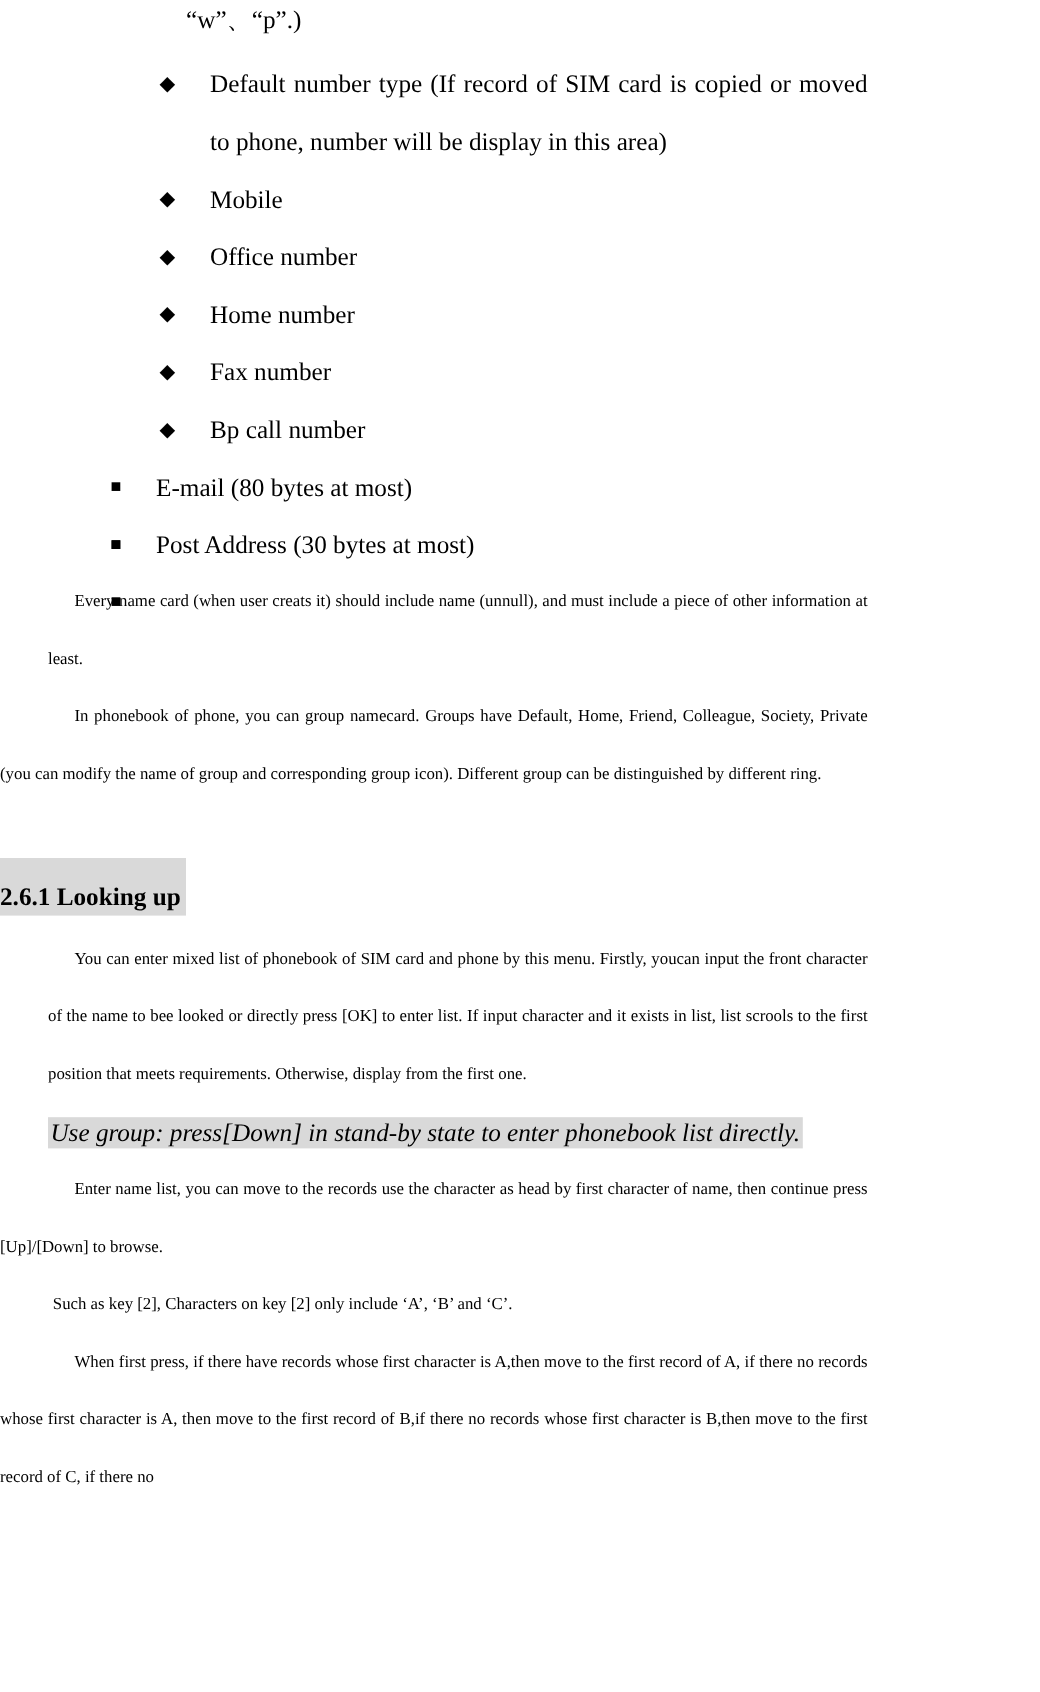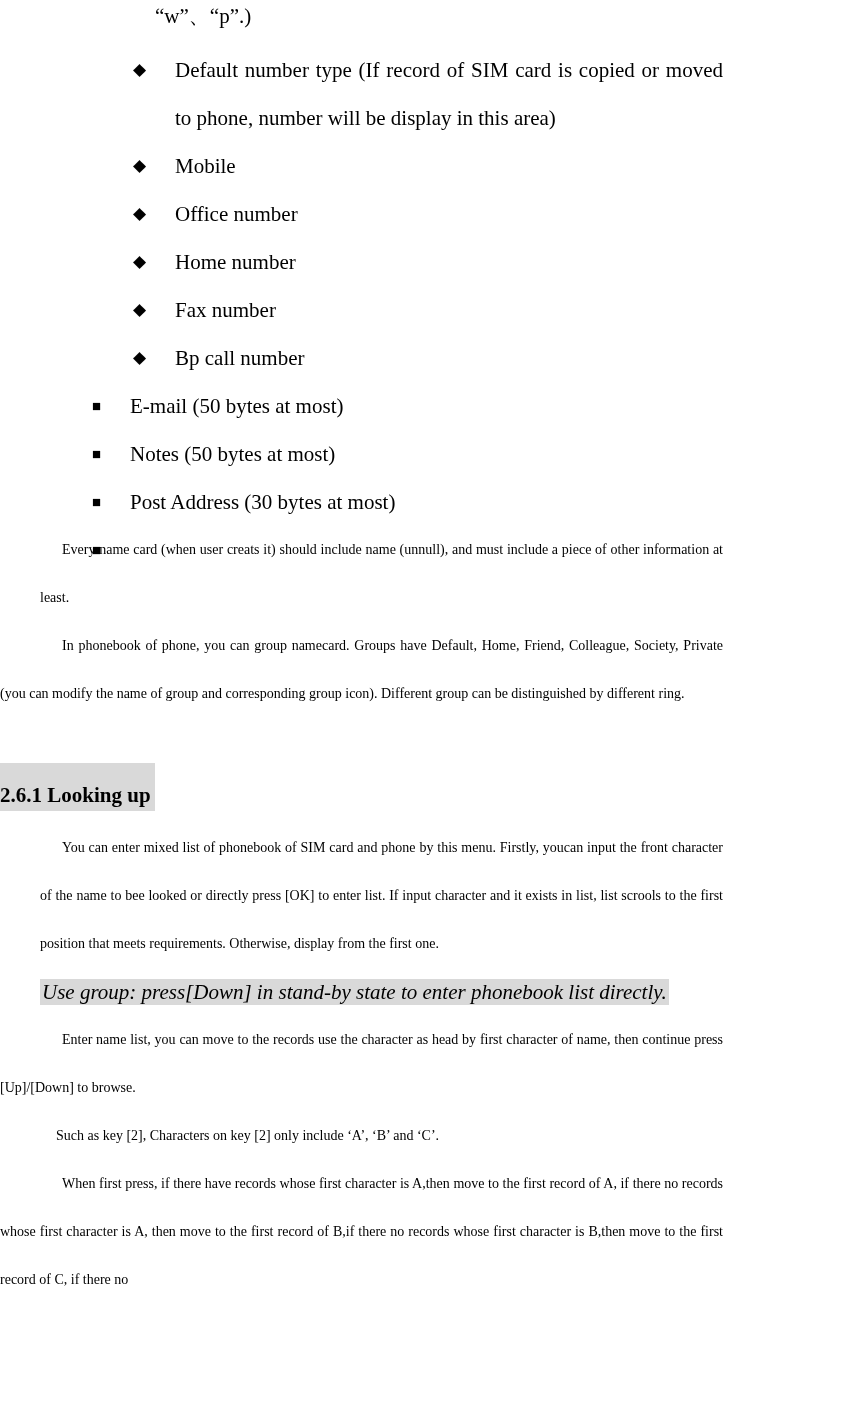--- a/index.html
+++ b/index.html
@@ -93,21 +93,21 @@
     margin-right: 2px;
     text-indent: 22px;
   }
   
   .para.full-block {
     margin-left: 0px;
     margin-right: 2px;
     text-indent: 62px;
   }
   .para.full-block-narrow {
-    margin-left: 12px;
+    margin-left: 0px;
     margin-right: 2px;
     text-indent: 44px;
     font-family: Liberation Serif, serif;
   }
 
   .spacer-sm { height: 14px; }
   .spacer-lg { height: 62px; }
 
   
   .heading {
@@ -168,25 +168,24 @@
     </li>
     <li>
       <span class="bullet-glyph">◆</span>
       <span class="txt">Bp call number</span>
     </li>
   </ul>
 
   <ul class="square-list">
     <li>
       <span class="bullet-glyph">■</span>
-      <span class="txt">E-mail (50 bytes at most)</span>
-    </li>
-    <li>
-      <span class="bullet-glyph">■</span>
-      <span class="txt">Notes (50 bytes at most)</span>
+      <span class="txt">E-mail (80 bytes at most)</span>
+    </li>
+    <li>
+      <span class="bullet-glyph">■</span>
     </li>
     <li>
       <span class="bullet-glyph">■</span>
       <span class="txt">Post Address (30 bytes at most)</span>
     </li>
     <li>
       <span class="bullet-glyph">■</span>
     </li>
   </ul>
 

